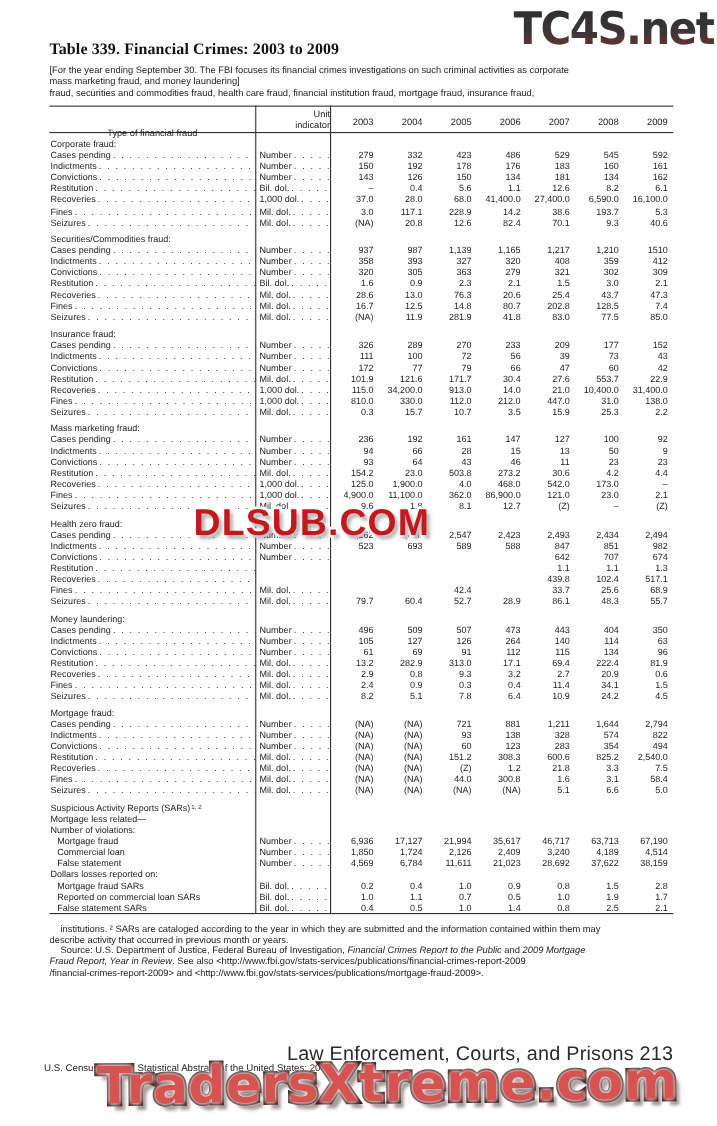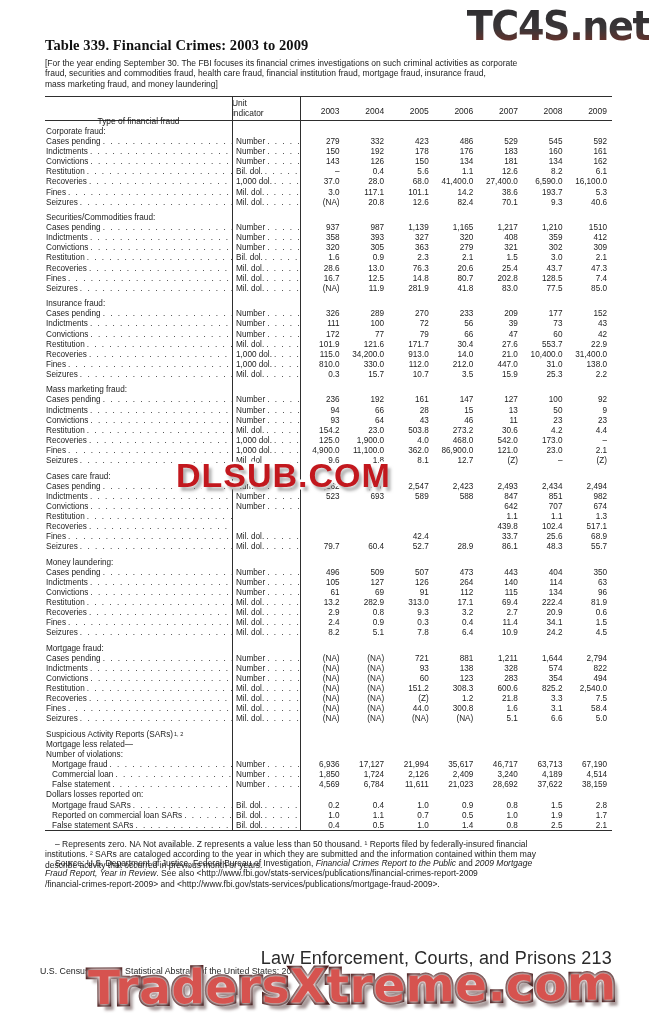--- a/index.html
+++ b/index.html
@@ -28,31 +28,31 @@
   }
   .thead{
     height:25px;display:flex;
     border-top:1.1px solid #2e2e2e;border-bottom:1.1px solid #2e2e2e;
     box-sizing:border-box;
   }
   .colA{width:187px;flex:none;box-sizing:border-box;margin-top:24px;}
   .colB{width:68px;flex:none;box-sizing:border-box;}
   .colY{flex:1 1 0;box-sizing:border-box;text-align:right;padding-right:5px;}
   .thead .colA{display:flex;align-items:center;justify-content:center;font-size:8.4px;}
-  .thead .colB{display:flex;flex-direction:column;align-items:flex-start;justify-content:center;line-height:9.3px;font-size:8.4px;}
+  .thead .colB{display:flex;flex-direction:column;align-items:flex-end;justify-content:center;line-height:9.3px;font-size:8.4px;}
   .thead .colY{display:flex;align-items:flex-end;justify-content:flex-end;padding-bottom:4px;font-size:8.5px;}
   .vline{position:absolute;top:0;bottom:0;width:1px;background:#2e2e2e;}
   .vl1{left:187px;} .vl2{left:255px;}
 
   .section{margin-top:5.4px;}
   .trow{display:flex;height:10.1px;align-items:center;}
   .hrow{display:flex;height:10.1px;align-items:center;padding-left:1px;white-space:nowrap;}
   .hrow sup{font-size:5.6px;line-height:0;vertical-align:super;margin-left:1px;}
   .lbl{width:187px;flex:none;display:flex;overflow:hidden;box-sizing:border-box;padding-left:1px;}
-  .lbl.ind{padding-left:7px;}
+  .lbl.ind{padding-left:7px;flex-direction:column;}
   .unit{width:68px;flex:none;display:flex;overflow:hidden;box-sizing:border-box;padding-left:4px;}
   .txt{white-space:nowrap;}
   .dots{flex:1 1 0;overflow:hidden;white-space:nowrap;letter-spacing:1.5px;color:#2a2a2a;}
   .dots::after{content:". . . . . . . . . . . . . . . . . . . . . . . . . . . . . . . . . . . . . . . . . . . . . . . .";margin-left:2px;}
   .val{flex:1 1 0;text-align:right;padding-right:5px;box-sizing:border-box;white-space:nowrap;}
 
   
   .footnote{position:absolute;left:45px;top:839px;font-size:8.5px;line-height:10.4px;color:#222;}
   .footnote div,.source div{white-space:nowrap;}
   .footnote div:first-child{padding-left:10px;}
@@ -93,22 +93,22 @@
 <body>
 
 <div class="page">
 
   <div class="wm-top">TC4S.net</div>
 
   <div class="title">Table 339. Financial Crimes: 2003 to 2009</div>
 
   <div class="note" id="note">
       <div class="note-line">[For the year ending September 30. The FBI focuses its financial crimes investigations on such criminal activities as corporate</div>
+      <div class="note-line">mass marketing fraud, and money laundering]</div>
       <div class="note-line">fraud, securities and commodities fraud, health care fraud, financial institution fraud, mortgage fraud, insurance fraud,</div>
-      <div class="note-line">mass marketing fraud, and money laundering]</div>
     </div>
 
   <div class="tbl" id="tbl" style="position:absolute;">
     <div class="thead">
       <div class="colA">Type of financial fraud</div>
       <div class="colB">
         <span>Unit</span>
         <span>indicator</span>
       </div>
 
@@ -214,21 +214,21 @@
             <div class="lbl">
               <span class="txt">Fines</span>
               <span class="dots"></span>
             </div>
             <div class="unit">
               <span class="txt">Mil. dol.</span>
               <span class="dots"></span>
             </div>
             <div class="val">3.0</div>
             <div class="val">117.1</div>
-            <div class="val">101.1</div>
+            <div class="val">228.9</div>
             <div class="val">14.2</div>
             <div class="val">38.6</div>
             <div class="val">193.7</div>
             <div class="val">5.3</div>
           </div>
           <div class="trow">
             <div class="lbl">
               <span class="txt">Seizures</span>
               <span class="dots"></span>
             </div>
@@ -612,21 +612,21 @@
             <div class="val">1.8</div>
             <div class="val">8.1</div>
             <div class="val">12.7</div>
             <div class="val">(Z)</div>
             <div class="val">–</div>
             <div class="val">(Z)</div>
           </div>
         </div>
         <div class="section">
           <div class="hrow">
-            <span class="txt">Cases care fraud:</span>
+            <span class="txt">Health zero fraud:</span>
           </div>
           <div class="trow">
             <div class="lbl">
               <span class="txt">Cases pending</span>
               <span class="dots"></span>
             </div>
             <div class="unit">
               <span class="txt">Number</span>
               <span class="dots"></span>
             </div>
@@ -1101,21 +1101,20 @@
           </div>
         </div>
       </div>
     <div class="vline vl1"></div>
     <div class="vline vl2"></div>
   </div>
 
   <div class="wm-mid">DLSUB.COM</div>
 
   <div class="footnote" id="footnote">
-      <div class="fn-line">– Represents zero. NA Not available. Z represents a value less than 50 thousand. ¹ Reports filed by federally-insured financial</div>
       <div class="fn-line">institutions. ² SARs are cataloged according to the year in which they are submitted and the information contained within them may</div>
       <div class="fn-line">describe activity that occurred in previous month or years.</div>
     </div>
   <div class="source" id="source">
       <div class="src-line"><span>Source: U.S. Department of Justice, Federal Bureau of Investigation, </span><span class="it">Financial Crimes Report to the Public</span><span> and </span><span class="it">2009 Mortgage</span></div>
       <div class="src-line"><span class="it">Fraud Report, Year in Review</span><span>. See also &lt;http://www.fbi.gov/stats-services/publications/financial-crimes-report-2009</span></div>
       <div class="src-line"><span>/financial-crimes-report-2009&gt; and &lt;http://www.fbi.gov/stats-services/publications/mortgage-fraud-2009&gt;.</span></div>
     </div>
 
   <div class="foot-right">Law Enforcement, Courts, and Prisons  213</div>

